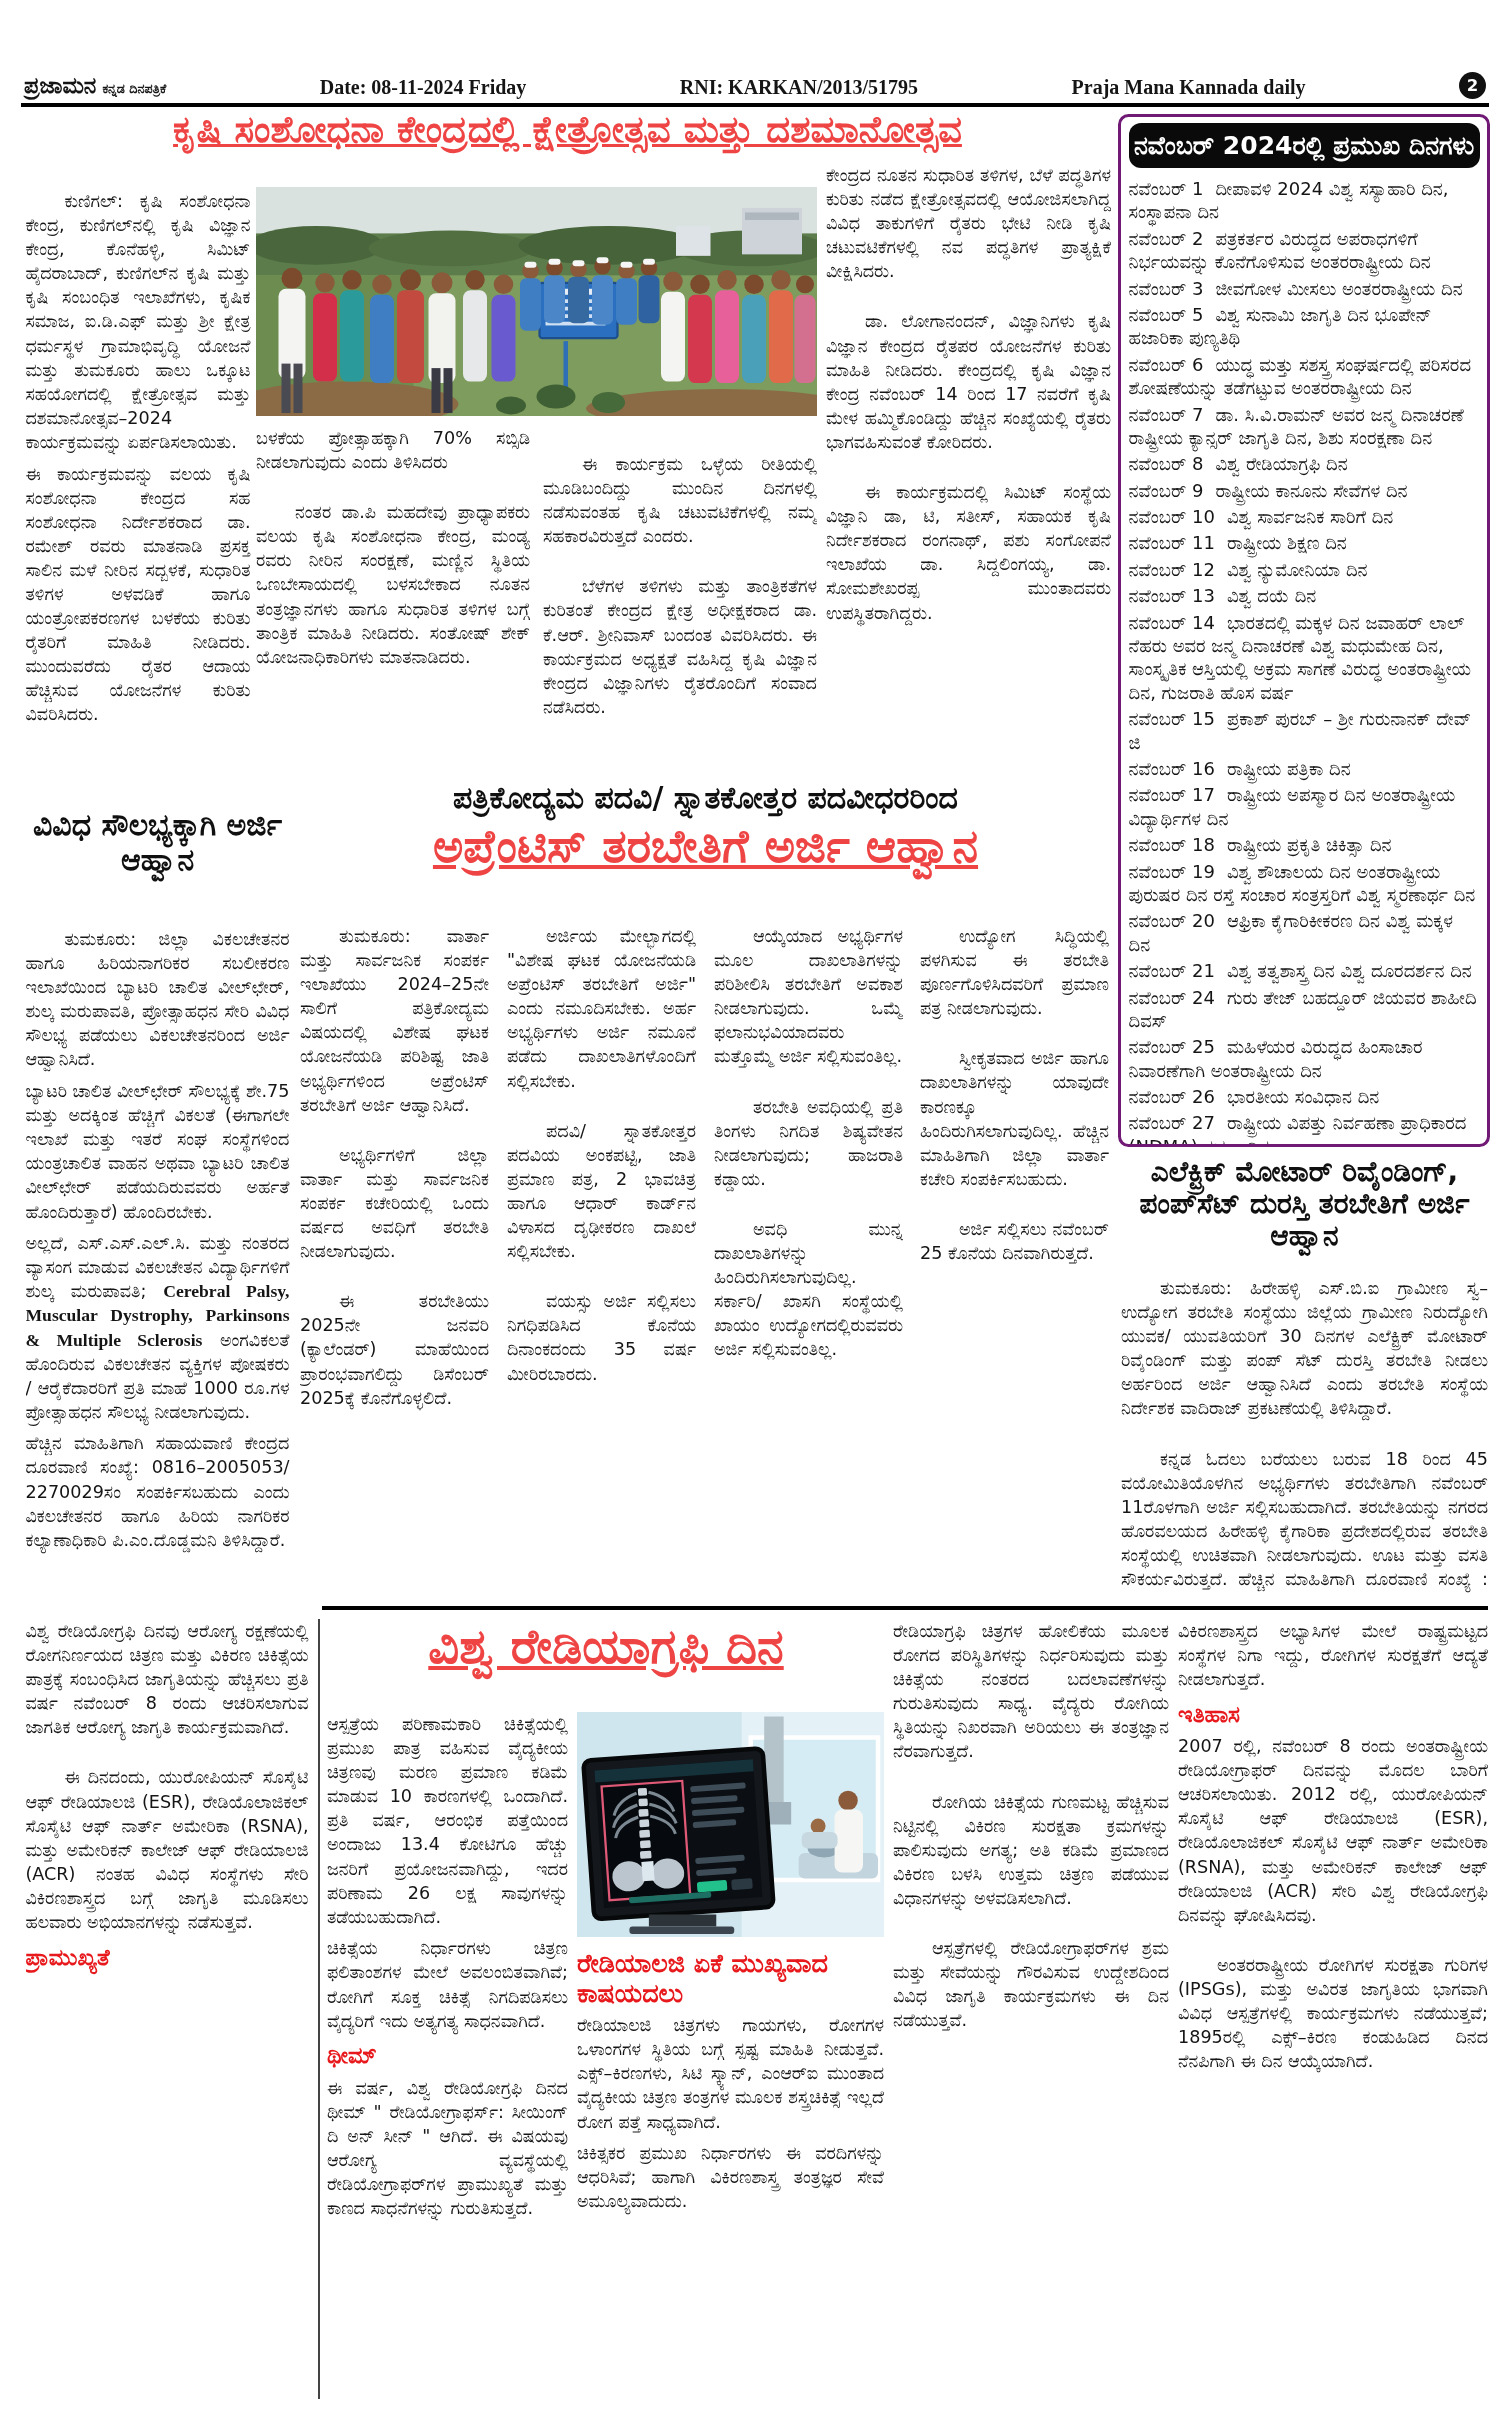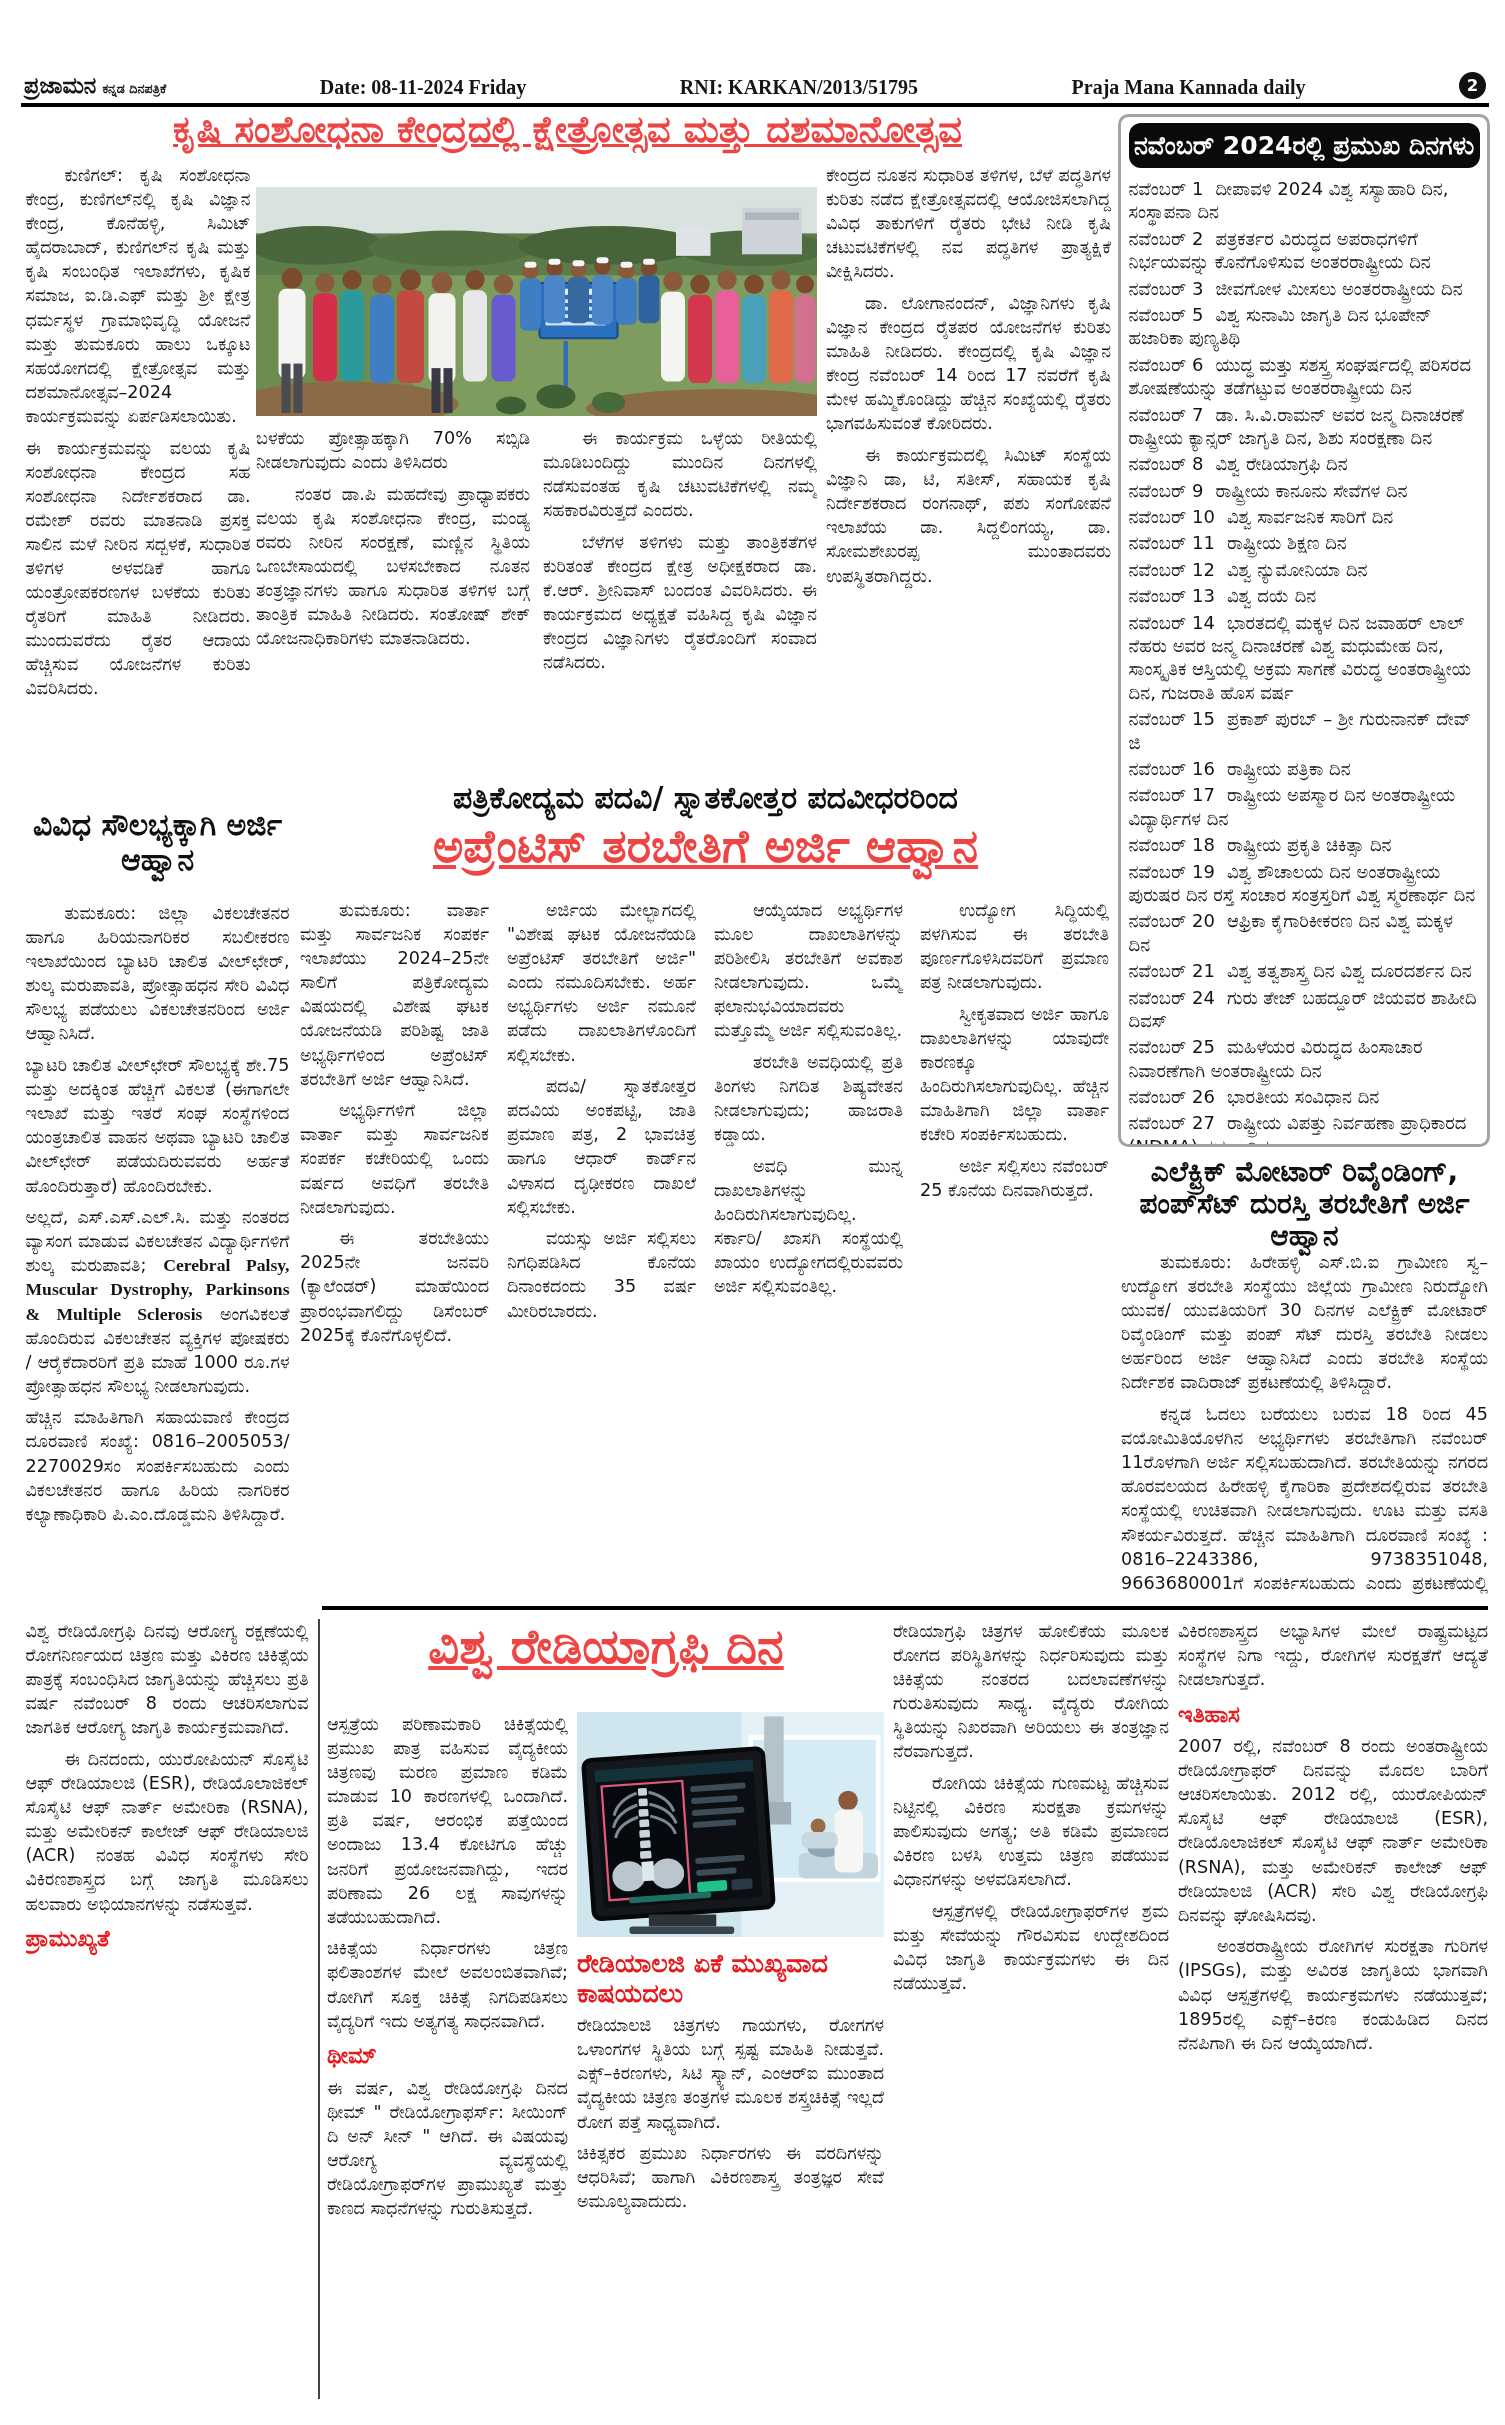--- a/index.html
+++ b/index.html
@@ -14,25 +14,25 @@
   .mast-item{font-family:"Liberation Serif",serif;font-weight:700;font-size:20px;}
   .page-badge{width:27px;height:27px;border-radius:50%;background:#111;color:#fff;
               display:flex;align-items:center;justify-content:center;
               font-size:16.5px;font-weight:700;}
   
   .hl-red{color:#ef4444;font-weight:900;text-align:center;line-height:1.05;text-decoration:underline;}
   .hl-black{color:#101010;font-weight:900;text-align:center;line-height:1.15;}
   
   .bt{font-size:17.6px;line-height:1.37;text-align:justify;overflow:hidden;}
   .bt p{margin:0 0 7.5px 0;}
-  .bt p.ind{text-indent:39px;}
+  .bt p.ind{text-indent:39px;margin-top:26px;}
   .en-bold{font-weight:800;font-family:"Liberation Serif",serif;}
   .subhead-red{color:#e8191c;font-weight:800;font-size:22.5px;margin:4.5px 0;}
   
-  .nov-box{border:3px solid #a3a3a3;border-radius:10.5px;padding:6px 7.5px;overflow:hidden;background:#fff;}
+  .nov-box{border:3px solid #701a75;border-radius:10.5px;padding:6px 7.5px;overflow:hidden;background:#fff;}
   .nov-head{background:#0a0a0a;color:#fff;border-radius:12px;text-align:center;
             font-size:25px;font-weight:800;padding:7.5px 3px;margin-bottom:9px;}
   .nov-list{font-size:18px;line-height:1.3;}
   .day-row{margin-bottom:3px;}
   .day-d{font-weight:400;padding-right:12px;}
   .rule-h{background:#000;}
   .rule-v{background:#444;}
   svg{display:block;}
 </style>
 </head>

